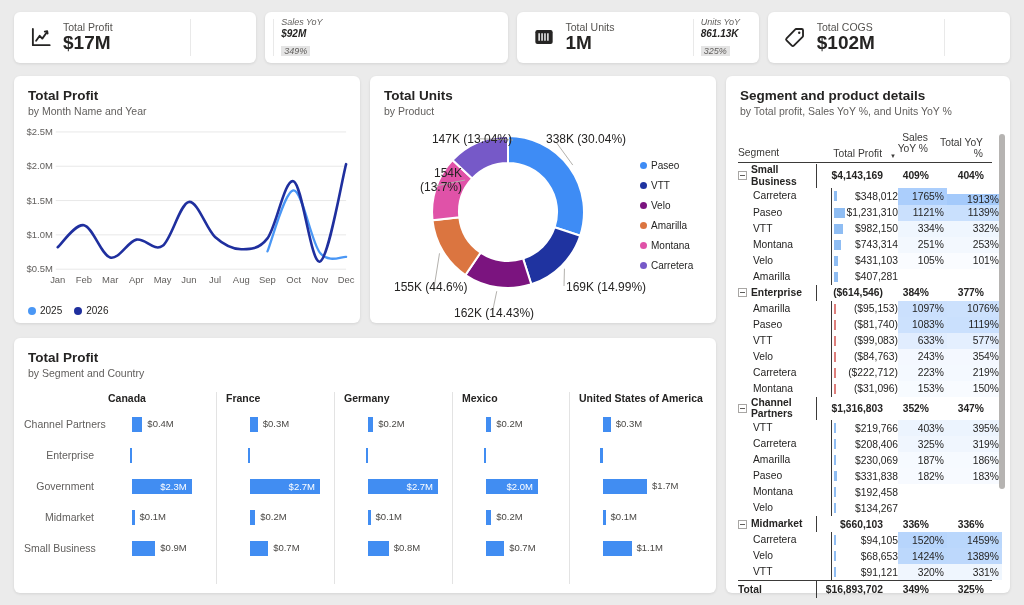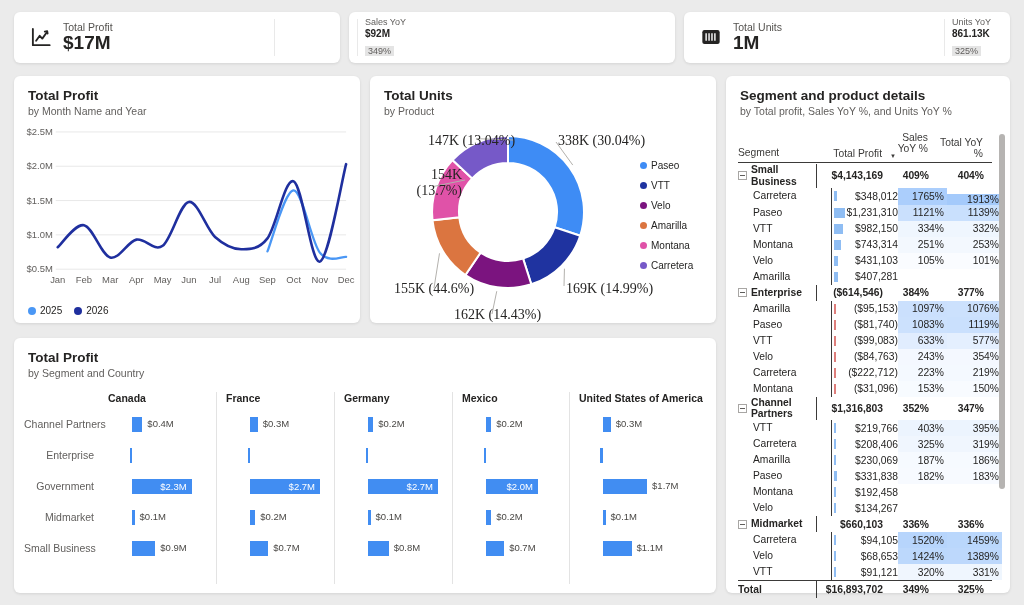--- a/index.html
+++ b/index.html
@@ -15,33 +15,33 @@
   
   .kpi-row{position:absolute;left:14px;top:12px;width:996px;height:51px;display:flex;gap:9px;}
   .kpi-card{flex:1;background:#fff;border-radius:6px;box-shadow:0 1px 3px rgba(0,0,0,.10);
     display:flex;align-items:center;padding:0 8px;}
   .kpi-main{display:flex;align-items:center;gap:9px;flex:1;min-width:0;padding-left:6px;}
   .kpi-icon{flex:none;display:flex;}
   .kpi-icon svg{width:26px;height:26px;}
   .kpi-label{font-size:10.5px;color:#54524f;white-space:nowrap;}
   .kpi-value{font-size:19px;font-weight:700;line-height:1.1;}
   .kpi-divider{width:1px;align-self:stretch;background:#e9e9e9;margin:7px 0;}
-  .kpi-yoy{width:50px;flex:none;padding-left:7px;}
+  .kpi-yoy{width:50px;flex:none;padding-left:7px;font-style:italic;}
   .kpi-yoy-label{color:#605E5C;font-size:9px;white-space:nowrap;}
   .kpi-yoy-value{font-weight:700;font-size:10px;margin:1px 0;}
   .kpi-yoy-pct{display:inline-block;background:#e4e4e4;color:#605E5C;padding:0 3px;font-size:9px;}
 
   
   .line-body{position:absolute;left:6px;top:46px;right:4px;bottom:24px;}
   .line-legend{position:absolute;left:14px;bottom:7px;display:flex;gap:12px;font-size:10px;align-items:center;}
   .legend-item{display:flex;align-items:center;gap:4px;}
   .legend-dot{width:8px;height:8px;border-radius:50%;flex:none;}
 
   
-  .donut-label{position:absolute;font-size:14px;color:#252423;white-space:nowrap;line-height:1.15;font-family:Liberation Serif, serif;}
+  .donut-label{position:absolute;font-size:12px;color:#252423;white-space:nowrap;line-height:1.15;}
   .donut-legend{position:absolute;left:270px;top:84px;display:flex;flex-direction:column;gap:9px;}
   .donut-legend .legend-item{font-size:10px;}
   .donut-legend .legend-dot{width:7px;height:7px;}
 
   
   .tbl{position:absolute;left:12px;right:18px;top:56px;bottom:6px;font-size:10.3px;}
   .tbl-row{display:flex;align-items:center;min-height:16px;}
   .c-seg{width:78px;flex:none;display:flex;align-items:center;line-height:1.15;}
   .c-profit{width:66px;flex:none;text-align:right;position:relative;align-self:stretch;
     display:flex;align-items:center;justify-content:flex-end;}
@@ -108,20 +108,36 @@
               <path d="M7.5 8.5v7M10.2 8.5v7M12.9 8.5v7M15.6 8.5v7" stroke="#fff" stroke-width="1.3"></path>
             </svg>
           </span>
           <div class="kpi-text">
             <div class="kpi-label">Total Units</div>
             <div class="kpi-value">1M</div>
           </div>
         </div>
         <div class="kpi-divider"></div>
         <div class="kpi-yoy"><div class="kpi-yoy-label">Units YoY</div><div class="kpi-yoy-value">861.13K</div><span class="kpi-yoy-pct">325%</span></div>
+      </div>
+      <div class="kpi-card">
+        <div class="kpi-main">
+          <span class="kpi-icon">
+            <svg viewBox="0 0 24 24" fill="none" stroke="#252423" stroke-width="1.7" stroke-linejoin="round">
+              <path d="M13 4.6h5.2c.7 0 1.2.5 1.2 1.2V11c0 .3-.1.6-.4.9l-8.1 8.1c-.5.5-1.3.5-1.8 0l-4.9-4.9c-.5-.5-.5-1.3 0-1.8L12.3 5c.2-.3.5-.4.7-.4z"></path>
+              <circle cx="15.9" cy="8.1" r="1.1" fill="#252423" stroke="none"></circle>
+            </svg>
+          </span>
+          <div class="kpi-text">
+            <div class="kpi-label">Total COGS</div>
+            <div class="kpi-value">$102M</div>
+          </div>
+        </div>
+        <div class="kpi-divider"></div>
+        <div class="kpi-yoy"></div>
       </div>
     </div>
 
   <section class="card" id="lineCard" style="left:14px;top:76px;width:346px;height:247px;">
     <h2 class="card-title">Total Profit</h2>
     <div class="card-subtitle">by Month Name and Year</div>
     <div class="line-body" id="lineBody"><svg viewBox="0 0 334 178" width="100%" height="100%">
           <line x1="34" x2="326" y1="148" y2="148" stroke="#e8e8e8" stroke-width="1"></line>
           <text x="31" y="151" text-anchor="end" font-size="9.5" fill="#605E5C">$0.5M</text>
           <line x1="34" x2="326" y1="113.5" y2="113.5" stroke="#e8e8e8" stroke-width="1"></line>
@@ -170,21 +186,21 @@
           <path d="M95.4,199.0 A76,76 0 0 1 62.5,144.3 L89.3,141.3 A49,49 0 0 0 110.6,176.6 Z" fill="#DB7540" stroke="#fff" stroke-width="2"></path>
           <path d="M62.5,144.3 A76,76 0 0 1 82.5,84.1 L102.2,102.5 A49,49 0 0 0 89.3,141.3 Z" fill="#E052A8" stroke="#fff" stroke-width="2"></path>
           <path d="M82.5,84.1 A76,76 0 0 1 138.0,60.0 L138.0,87.0 A49,49 0 0 0 102.2,102.5 Z" fill="#7659C8" stroke="#fff" stroke-width="2"></path>
           <line x1="202.78039905108898" y1="89.05854818199944" x2="186" y2="66" stroke="#b3b1ad" stroke-width="1"></line>
           <line x1="194.44400508724135" y1="192.6928063312399" x2="194" y2="210" stroke="#b3b1ad" stroke-width="1"></line>
           <line x1="126.75278400923956" y1="215.20542994301076" x2="122" y2="238" stroke="#b3b1ad" stroke-width="1"></line>
           <line x1="69.50151826523631" y1="177.32744850619557" x2="64" y2="212" stroke="#b3b1ad" stroke-width="1"></line>
           <line x1="62.08815633663781" y1="110.75337662915578" x2="95" y2="104" stroke="#b3b1ad" stroke-width="1"></line>
           <line x1="106.13593110145418" y1="62.61961356582589" x2="143" y2="64" stroke="#b3b1ad" stroke-width="1"></line>
         </svg>
-        <div class="donut-label" style="left: 188px; top: 57px;">338K (30.04%)</div>
+        <div class="donut-label" style="left: 176px; top: 57px;">338K (30.04%)</div>
         <div class="donut-label" style="left: 196px; top: 205px;">169K (14.99%)</div>
         <div class="donut-label" style="left: 84px; top: 231px;">162K (14.43%)</div>
         <div class="donut-label" style="left: 24px; top: 205px;">155K (44.6%)</div>
         <div class="donut-label" style="left: 38px; top: 91px; width: 54px; text-align: right;">154K<div>(13.7%)</div></div>
         <div class="donut-label" style="left: 58px; top: 57px; width: 84px; text-align: right;">147K (13.04%)</div>
         <div class="donut-legend">
           <span class="legend-item">
             <span class="legend-dot" style="background: rgb(62, 140, 245); border-radius: 50%;"></span>
             <span>Paseo</span>
           </span>

